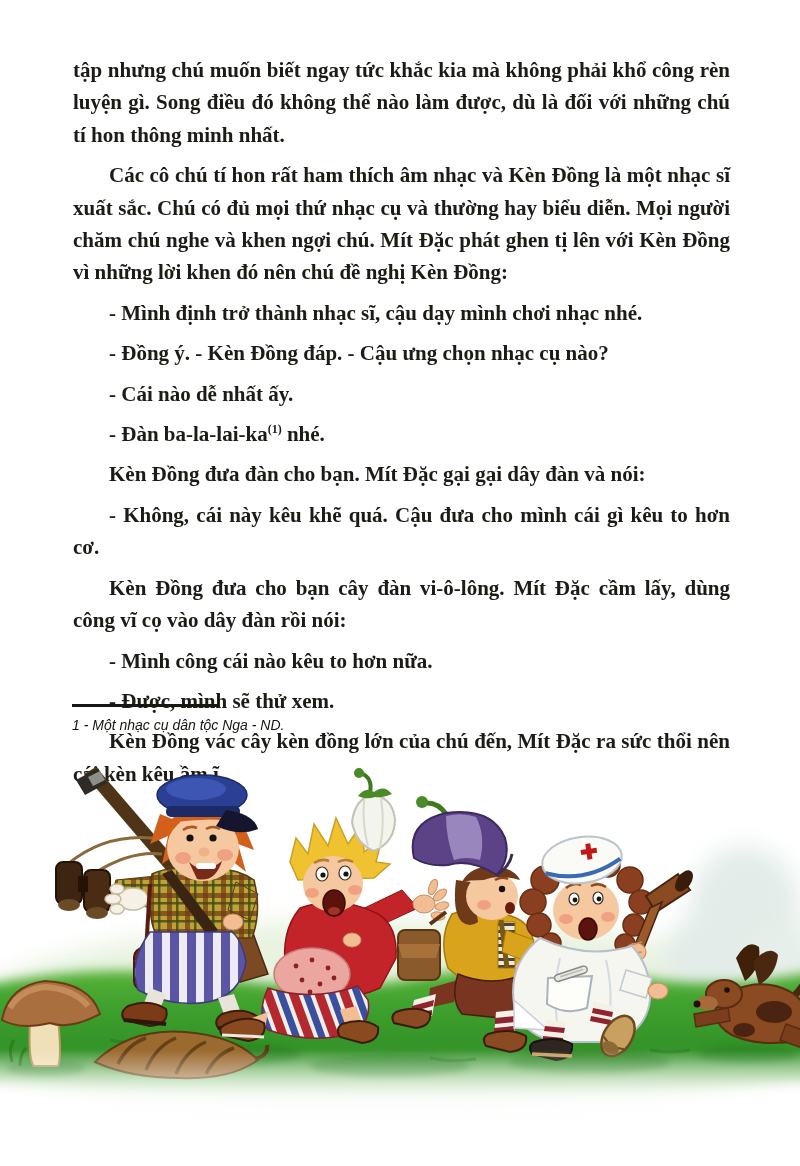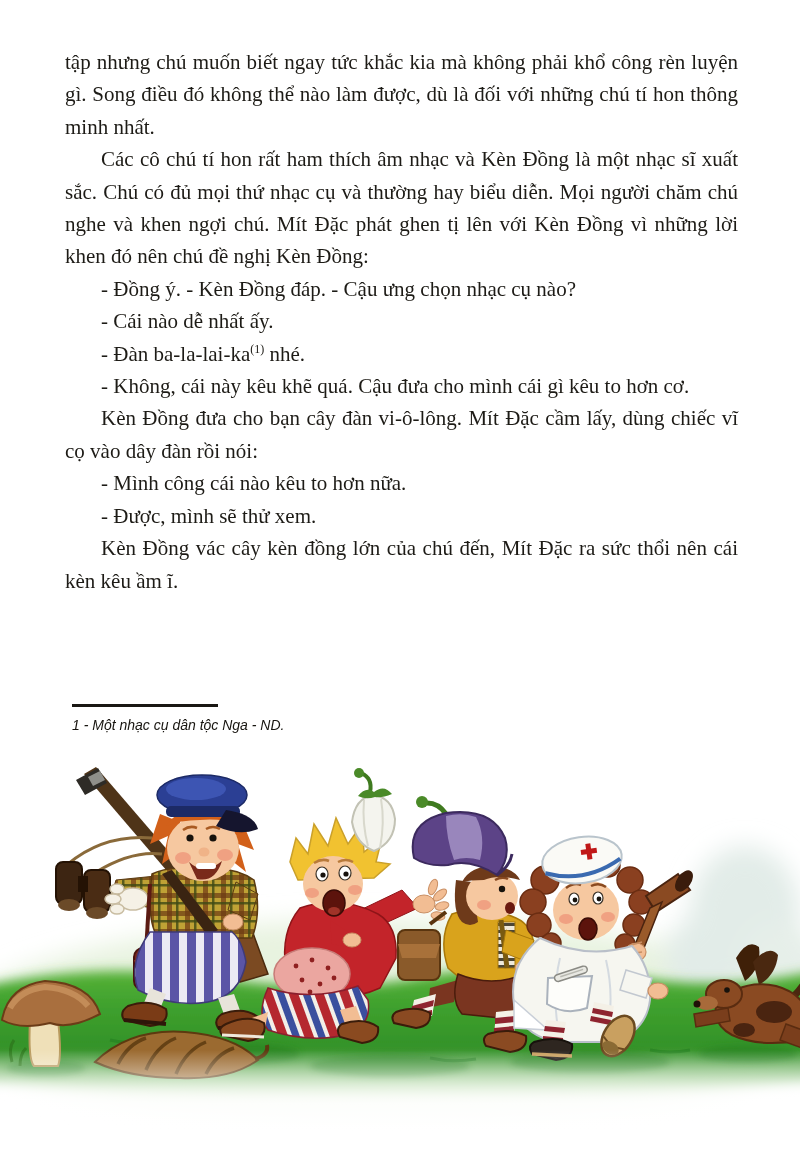--- a/index.html
+++ b/index.html
@@ -1,42 +1,44 @@
 <!DOCTYPE html>
 <html><head>
 <meta charset="utf-8">
 <style>
   html,body{margin:0;padding:0;}
   body{width:800px;height:1166px;background:#ffffff;overflow:hidden;}
   .page{position:relative;width:800px;height:1166px;background:#ffffff;
         font-family:"Liberation Serif","DejaVu Serif",serif;}
   .text-block{position:absolute;left:65px;top:46px;width:673px;color:#1d1b16;
               font-size:21px;line-height:32.4px;text-align:justify;}
-  .text-block p{margin:0;}
+  .text-block p{margin:8px;font-weight:bold;}
   .ind{text-indent:36px;}
   .fn-ref{font-size:12px;line-height:0;vertical-align:super;}
   .footnote-area{position:absolute;left:72px;top:704px;width:660px;}
   .fn-rule{width:146px;border-top:3px solid #191713;margin-bottom:10px;}
   .fn-text{margin:0;font-family:"Liberation Sans","DejaVu Sans",sans-serif;
            font-style:italic;font-size:14px;color:#17140f;}
   .illo{position:absolute;left:0;top:762px;width:800px;height:404px;display:block;}
 </style>
 </head>
 <body>
 
 <div class="page">
 
   <div class="text-block">
     <p class="cont">tập nhưng chú muốn biết ngay tức khắc kia mà không phải khổ công rèn luyện gì. Song điều đó không thể nào làm được, dù là đối với những chú tí hon thông minh nhất.</p>
     <p class="ind">Các cô chú tí hon rất ham thích âm nhạc và Kèn Đồng là một nhạc sĩ xuất sắc. Chú có đủ mọi thứ nhạc cụ và thường hay biểu diễn. Mọi người chăm chú nghe và khen ngợi chú. Mít Đặc phát ghen tị lên với Kèn Đồng vì những lời khen đó nên chú đề nghị Kèn Đồng:</p>
+    <p class="ind">- Mình định trở thành nhạc sĩ, cậu dạy mình chơi nhạc nhé.</p>
     <p class="ind">- Đồng ý. - Kèn Đồng đáp. - Cậu ưng chọn nhạc cụ nào?</p>
     <p class="ind">- Cái nào dễ nhất ấy.</p>
     <p class="ind"><span>- Đàn ba-la-lai-ka</span><sup class="fn-ref">(1)</sup><span> nhé.</span></p>
+    <p class="ind">Kèn Đồng đưa đàn cho bạn. Mít Đặc gại gại dây đàn và nói:</p>
     <p class="ind">- Không, cái này kêu khẽ quá. Cậu đưa cho mình cái gì kêu to hơn cơ.</p>
-    <p class="ind">Kèn Đồng đưa cho bạn cây đàn vi-ô-lông. Mít Đặc cầm lấy, dùng chiếc vĩ cọ vào dây đàn rồi nói:</p>
+    <p class="ind">Kèn Đồng đưa cho bạn cây đàn vi-ô-lông. Mít Đặc cầm lấy, dùng công vĩ cọ vào dây đàn rồi nói:</p>
     <p class="ind">- Mình công cái nào kêu to hơn nữa.</p>
     <p class="ind">- Được, mình sẽ thử xem.</p>
     <p class="ind">Kèn Đồng vác cây kèn đồng lớn của chú đến, Mít Đặc ra sức thổi nên cái kèn kêu ầm ĩ.</p>
   </div>
 
   <div class="footnote-area">
     <div class="fn-rule"></div>
     <p class="fn-text">1 - Một nhạc cụ dân tộc Nga - ND.</p>
   </div>
 

